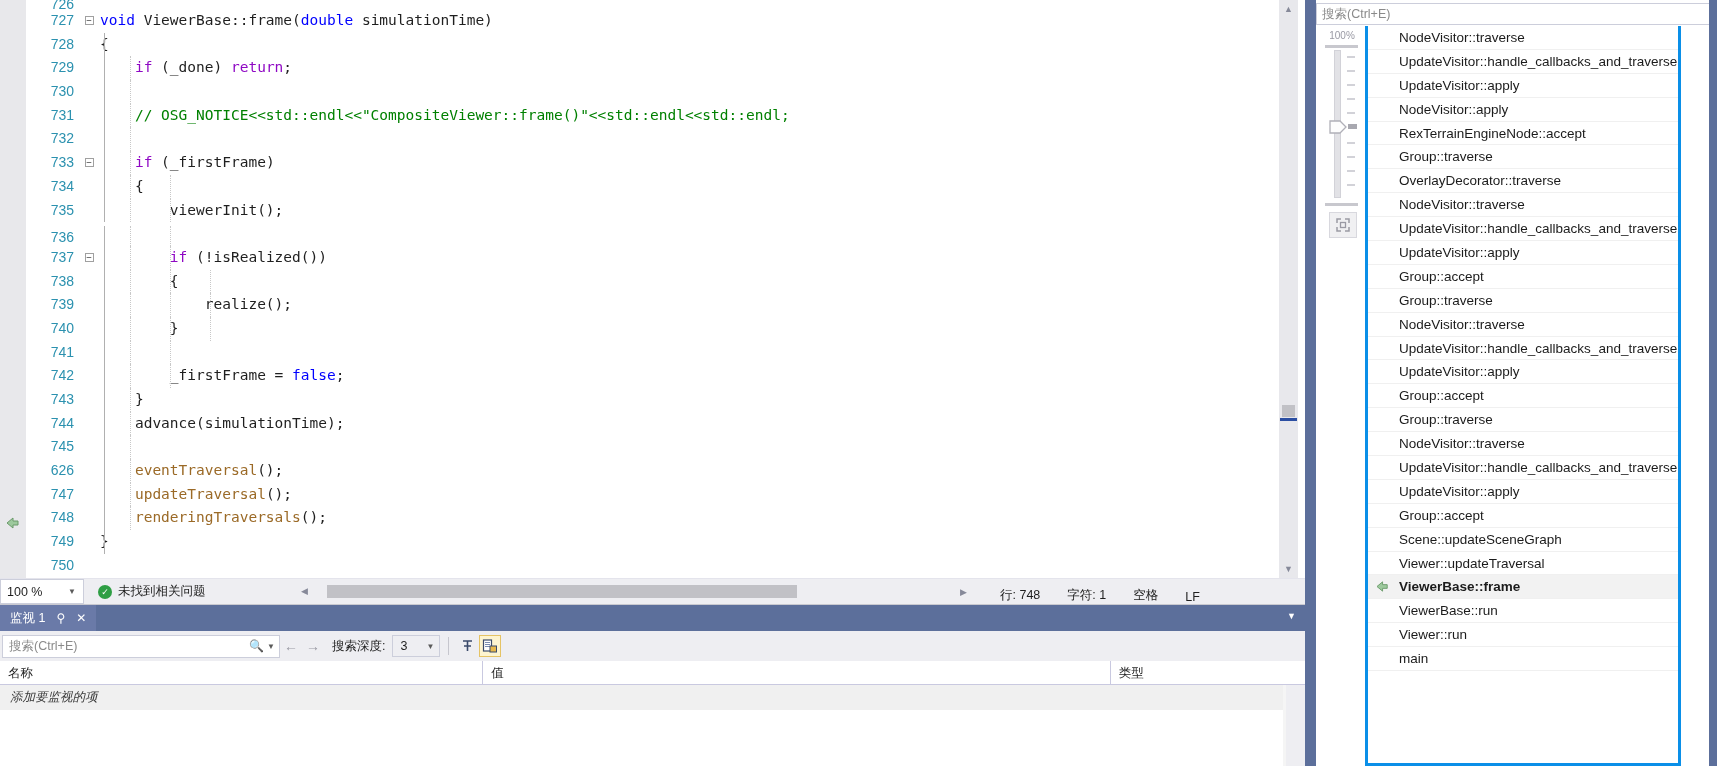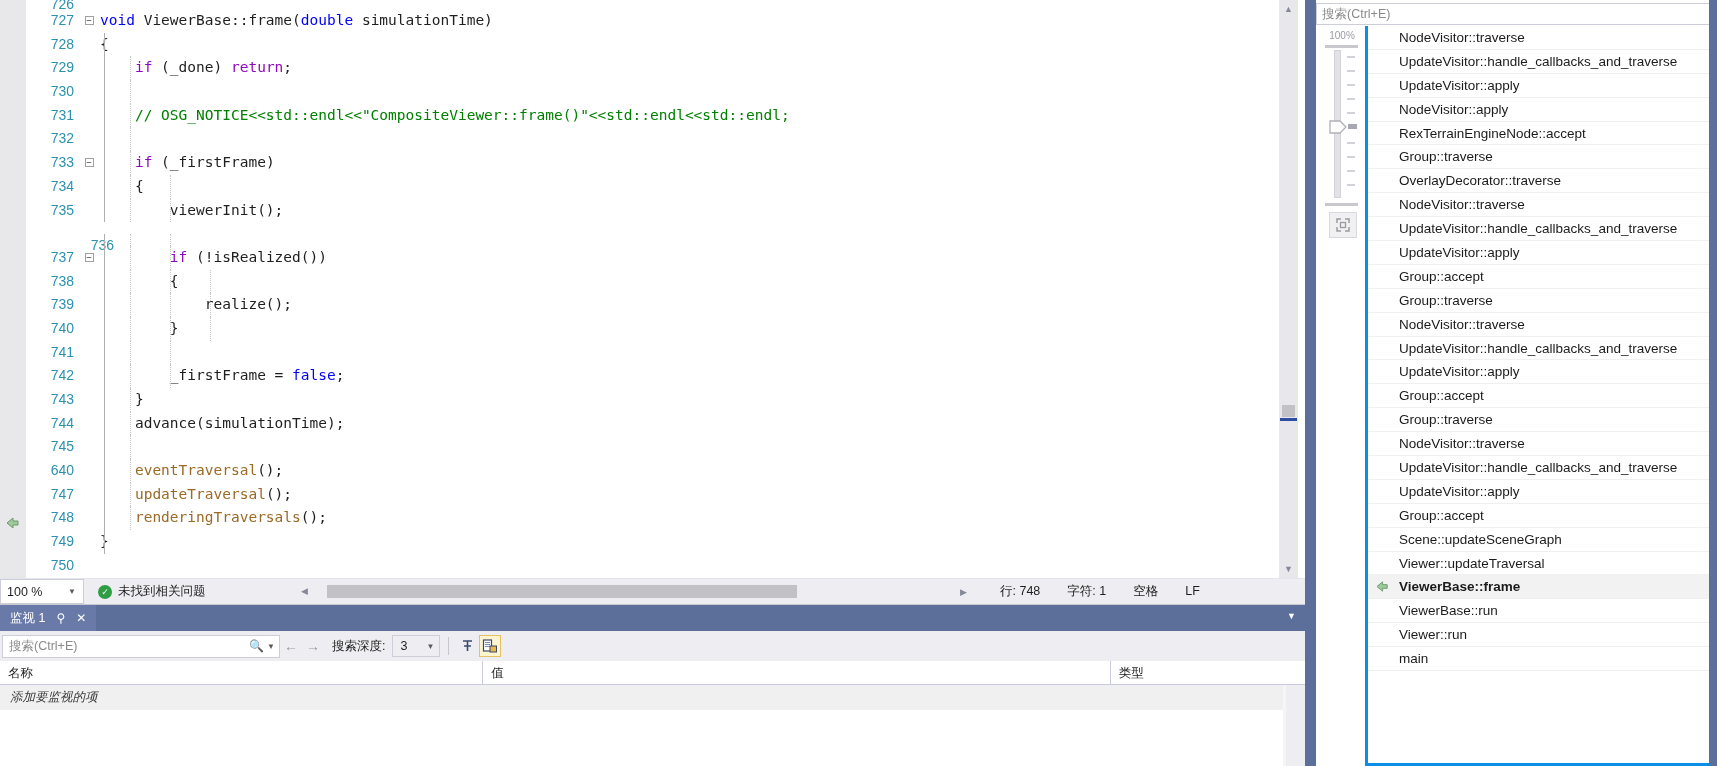--- a/index.html
+++ b/index.html
@@ -119,21 +119,21 @@
   #hscroll-track {
     flex: 1; height: 17px; background: #eeeef2; position: relative;
   }
   #hscroll-thumb {
     position: absolute; left: 14px; top: 2px; width: 470px; height: 13px;
     background: #c1c1c6;
   }
   #hscroll-right { position: absolute; left: 955px; }
   #caret-info {
     position: absolute; left: 1000px; top: 578px; height: 26px;
-    display: flex; align-items: center; gap: 27px; font-size: 12.5px;
+    display: flex; align-items: flex-end; gap: 27px; font-size: 12.5px;
   }
 
   
   #watch-pane {
     position: absolute; left: 0; top: 604px; width: 1305px; height: 162px;
     background: #f5f5f5; border-top: 1px solid #c9c9d0;
   }
   #watch-tabstrip {
     position: absolute; left: 0; top: 0; width: 1305px; height: 26px;
     background: #5c6f9b;
@@ -240,21 +240,21 @@
   #cs-zoom-botbar {
     position: absolute; left: 9px; top: 177px; width: 33px; height: 3px;
     background: #c8c8ce;
   }
   #cs-fit-btn {
     position: absolute; left: 13px; top: 186px; width: 28px; height: 26px;
     background: #f0f0f2; border: 1px solid #d8d8de;
     display: flex; align-items: center; justify-content: center;
   }
   #cs-list {
-    position: absolute; left: 60px; top: 26px; width: 352px; height: 740px;
+    position: absolute; left: 60px; top: 26px; width: 316px; height: 740px;
     border-left: 3px solid #0a8fe8;
     border-right: 3px solid #0a8fe8;
     border-bottom: 3px solid #0a8fe8;
     background: #ffffff; overflow: hidden;
   }
   .cs-row {
     position: relative; height: 23.9px; line-height: 23.9px;
     border-bottom: 1px solid #f0f0f0;
     padding-left: 31px; font-size: 13.5px; color: #1b1b1b;
     white-space: nowrap;
@@ -287,31 +287,31 @@
         <div class="code-line" style="top: 0px; height: 9px; line-height: 9px; overflow: hidden;"><span class="ln">726</span><span class="glyph"></span><span class="codetext"></span></div>
         <div class="code-line" style="top: 0px;"><span class="ln">727</span><span class="glyph"><span class="fold">−</span></span><span class="codetext"><span class="kw">void </span><span class="ident">ViewerBase::frame</span><span class="ident">(</span><span class="kw">double </span><span class="ident">simulationTime)</span></span></div>
         <div class="code-line" style="top: 0px;"><div class="brace-guide" style="left: 78px;"></div><span class="ln">728</span><span class="glyph"></span><span class="codetext"><span class="ident">{</span></span></div>
         <div class="code-line" style="top: 0px;"><div class="brace-guide" style="left: 78px;"></div><div class="indent-guide" style="left: 104px;"></div><span class="ln">729</span><span class="glyph"></span><span class="codetext"><span class="ident">    </span><span class="kw2">if</span><span class="ident"> (_done) </span><span class="kw2">return</span><span class="ident">;</span></span></div>
         <div class="code-line" style="top: 0px;"><div class="brace-guide" style="left: 78px;"></div><div class="indent-guide" style="left: 104px;"></div><span class="ln">730</span><span class="glyph"></span><span class="codetext"></span></div>
         <div class="code-line" style="top: 0px;"><div class="brace-guide" style="left: 78px;"></div><div class="indent-guide" style="left: 104px;"></div><span class="ln">731</span><span class="glyph"></span><span class="codetext"><span class="cmt">    // OSG_NOTICE&lt;&lt;std::endl&lt;&lt;"CompositeViewer::frame()"&lt;&lt;std::endl&lt;&lt;std::endl;</span></span></div>
         <div class="code-line" style="top: 0px;"><div class="brace-guide" style="left: 78px;"></div><div class="indent-guide" style="left: 104px;"></div><span class="ln">732</span><span class="glyph"></span><span class="codetext"></span></div>
         <div class="code-line" style="top: 0px;"><div class="brace-guide" style="left: 78px;"></div><div class="indent-guide" style="left: 104px;"></div><span class="ln">733</span><span class="glyph"><span class="fold">−</span></span><span class="codetext"><span class="ident">    </span><span class="kw2">if</span><span class="ident"> (_firstFrame)</span></span></div>
         <div class="code-line" style="top: 0px;"><div class="brace-guide" style="left: 78px;"></div><div class="indent-guide" style="left: 104px;"></div><div class="indent-guide" style="left: 144px;"></div><span class="ln">734</span><span class="glyph"></span><span class="codetext"><span class="ident">    {</span></span></div>
         <div class="code-line" style="top: 0px;"><div class="brace-guide" style="left: 78px;"></div><div class="indent-guide" style="left: 104px;"></div><div class="indent-guide" style="left: 144px;"></div><span class="ln">735</span><span class="glyph"></span><span class="codetext"><span class="ident">        viewerInit();</span></span></div>
-        <div class="code-line" style="top: 12px; padding-left: 40px;"><div class="brace-guide" style="left: 78px;"></div><div class="indent-guide" style="left: 104px;"></div><div class="indent-guide" style="left: 144px;"></div><span class="ln">736</span><span class="glyph"></span><span class="codetext"></span></div>
+        <div class="code-line" style="top: 4px;"><div class="brace-guide" style="left: 78px;"></div><div class="indent-guide" style="left: 104px;"></div><div class="indent-guide" style="left: 144px;"></div><span class="ln">736</span><span class="glyph"></span><span class="codetext"></span></div>
         <div class="code-line" style="top: 0px;"><div class="brace-guide" style="left: 78px;"></div><div class="indent-guide" style="left: 104px;"></div><div class="indent-guide" style="left: 144px;"></div><span class="ln">737</span><span class="glyph"><span class="fold">−</span></span><span class="codetext"><span class="ident">        </span><span class="kw2">if</span><span class="ident"> (!isRealized())</span></span></div>
         <div class="code-line" style="top: 0px;"><div class="brace-guide" style="left: 78px;"></div><div class="indent-guide" style="left: 104px;"></div><div class="indent-guide" style="left: 144px;"></div><div class="indent-guide" style="left: 184px;"></div><span class="ln">738</span><span class="glyph"></span><span class="codetext"><span class="ident">        {</span></span></div>
         <div class="code-line" style="top: 0px;"><div class="brace-guide" style="left: 78px;"></div><div class="indent-guide" style="left: 104px;"></div><div class="indent-guide" style="left: 144px;"></div><div class="indent-guide" style="left: 184px;"></div><span class="ln">739</span><span class="glyph"></span><span class="codetext"><span class="ident">            realize();</span></span></div>
         <div class="code-line" style="top: 0px;"><div class="brace-guide" style="left: 78px;"></div><div class="indent-guide" style="left: 104px;"></div><div class="indent-guide" style="left: 144px;"></div><div class="indent-guide" style="left: 184px;"></div><span class="ln">740</span><span class="glyph"></span><span class="codetext"><span class="ident">        }</span></span></div>
         <div class="code-line" style="top: 0px;"><div class="brace-guide" style="left: 78px;"></div><div class="indent-guide" style="left: 104px;"></div><div class="indent-guide" style="left: 144px;"></div><span class="ln">741</span><span class="glyph"></span><span class="codetext"></span></div>
         <div class="code-line" style="top: 0px;"><div class="brace-guide" style="left: 78px;"></div><div class="indent-guide" style="left: 104px;"></div><div class="indent-guide" style="left: 144px;"></div><span class="ln">742</span><span class="glyph"></span><span class="codetext"><span class="ident">        _firstFrame = </span><span class="kw">false</span><span class="ident">;</span></span></div>
         <div class="code-line" style="top: 0px;"><div class="brace-guide" style="left: 78px;"></div><div class="indent-guide" style="left: 104px;"></div><span class="ln">743</span><span class="glyph"></span><span class="codetext"><span class="ident">    }</span></span></div>
         <div class="code-line" style="top: 0px;"><div class="brace-guide" style="left: 78px;"></div><div class="indent-guide" style="left: 104px;"></div><span class="ln">744</span><span class="glyph"></span><span class="codetext"><span class="ident">    advance(simulationTime);</span></span></div>
         <div class="code-line" style="top: 0px;"><div class="brace-guide" style="left: 78px;"></div><div class="indent-guide" style="left: 104px;"></div><span class="ln">745</span><span class="glyph"></span><span class="codetext"></span></div>
-        <div class="code-line" style="top: 0px;"><div class="brace-guide" style="left: 78px;"></div><div class="indent-guide" style="left: 104px;"></div><span class="ln">640</span><span class="glyph"></span><span class="codetext"><span class="ident">    </span><span class="fn">eventTraversal</span><span class="ident">();</span></span></div>
+        <div class="code-line" style="top: 0px;"><div class="brace-guide" style="left: 78px;"></div><div class="indent-guide" style="left: 104px;"></div><span class="ln">626</span><span class="glyph"></span><span class="codetext"><span class="ident">    </span><span class="fn">eventTraversal</span><span class="ident">();</span></span></div>
         <div class="code-line" style="top: 0px;"><div class="brace-guide" style="left: 78px;"></div><div class="indent-guide" style="left: 104px;"></div><span class="ln">747</span><span class="glyph"></span><span class="codetext"><span class="ident">    </span><span class="fn">updateTraversal</span><span class="ident">();</span></span></div>
         <div class="code-line" style="top: 0px;"><div class="cur-line-box"></div><div class="brace-guide" style="left: 78px;"></div><div class="indent-guide" style="left: 104px;"></div><span class="ln">748</span><span class="glyph"></span><span class="codetext"><span class="ident">    </span><span class="fn">renderingTraversals</span><span class="ident">();</span></span></div>
         <div class="code-line" style="top: 0px;"><div class="brace-guide" style="left: 78px;"></div><span class="ln">749</span><span class="glyph"></span><span class="codetext"><span class="ident">}</span></span></div>
         <div class="code-line" style="top: 0px;"><span class="ln">750</span><span class="glyph"></span><span class="codetext"></span></div>
       </div>
 
     <div id="editor-vscroll">
       <div class="sb-arrow" style="top:0">▲</div>
       <div id="editor-vscroll-thumb"></div>
       <div id="editor-vscroll-mark"></div>

